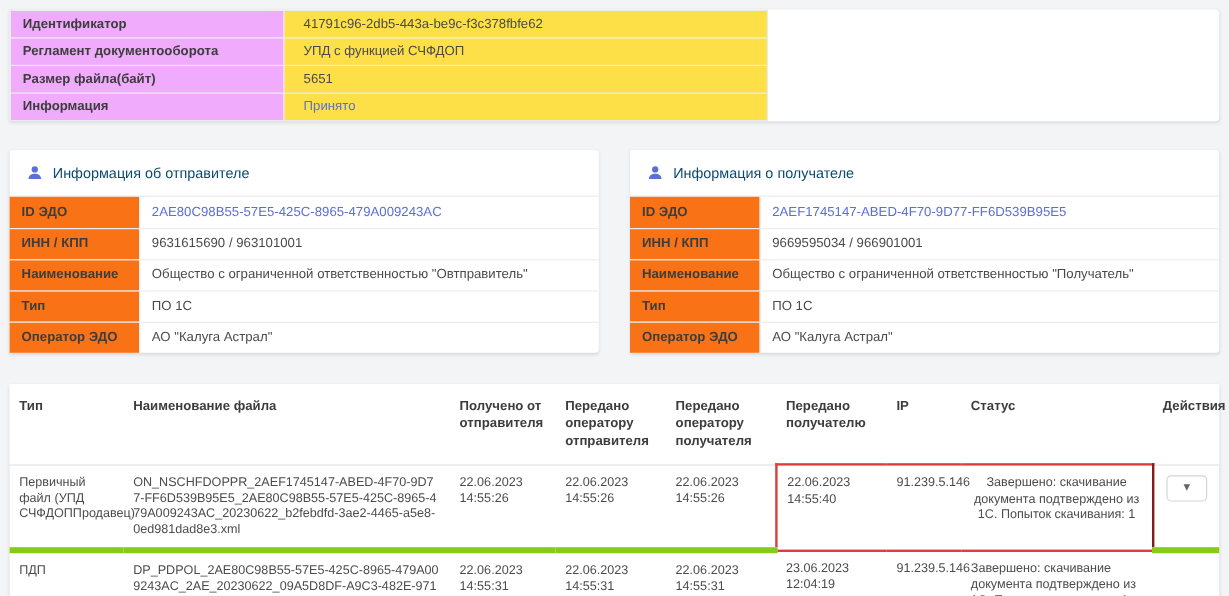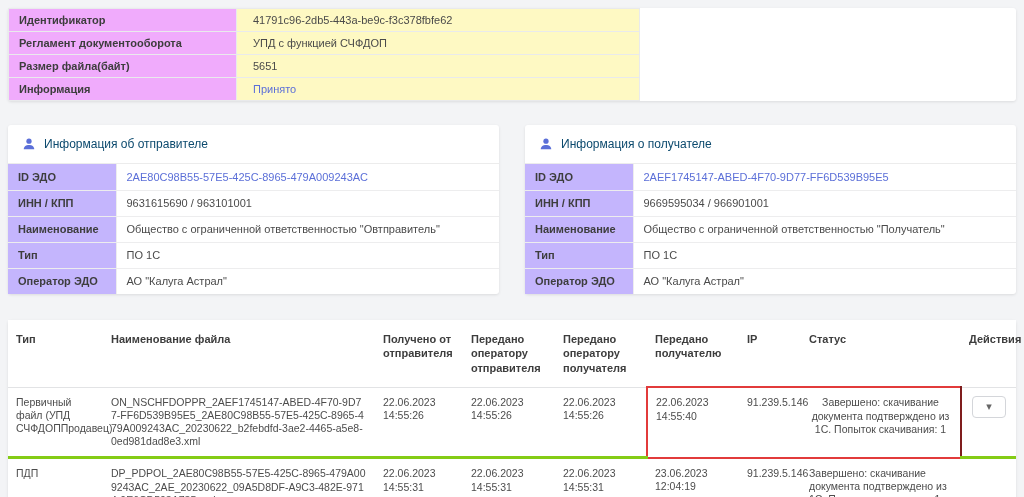--- a/index.html
+++ b/index.html
@@ -27,21 +27,21 @@
     height: 23px;
     padding: 4px 10px;
     vertical-align: middle;
   }
   .meta-table td.lbl {
     background: #f0abfc;
     font-weight: bold;
     color: #3d3d3d;
     width: 228px;
   }
-  .meta-table td.val { background: #fef9c3; color: #4a4a4a; padding-left: 16px; margin-top: 40px; }
+  .meta-table td.val { background: #fde047; color: #4a4a4a; padding-left: 16px; margin-top: 40px; }
 
   a.link { color: #5b6fd8; text-decoration: none; cursor: pointer; }
 
   
   .panels { display: flex; gap: 26px; margin-bottom: 26px; }
   .panel { flex: 1; }
   .panel-header, .docs-header {
     display: flex; align-items: center; gap: 8px;
     padding: 12px 14px;
     color: #0c4a6e; font-size: 12px;
@@ -49,21 +49,21 @@
   }
   .panel table { border-collapse: collapse; width: 100%; }
   .panel td {
     border-top: 1px solid #ededee;
     padding: 5px 10px;
     height: 26px;
     vertical-align: middle;
   }
   .panel tr:first-child td { border-top: none; }
   .panel td.lbl {
-    background: #c4b5fd;
+    background: #f97316;
     font-weight: bold;
     color: #3d3d3d;
     width: 108px;
     border-right: 1px solid #ededee;
   }
 
   
   .docs-table { border-collapse: collapse; width: 100%; table-layout: fixed; }
   .docs-table th {
     text-align: left;
@@ -71,21 +71,21 @@
     color: #3d3d3d;
     font-size: 11px;
     line-height: 1.3;
     padding: 12px 8px;
     border-bottom: 1px solid #e2e3e5;
     vertical-align: top;
     background: #fff;
   }
   .docs-table td {
     padding: 8px 8px;
-    border-bottom: 3px solid #84cc16;
+    border-bottom: 5px solid #84cc16;
     vertical-align: top;
     color: #4c4c4c;
     font-size: 10.5px;
     line-height: 1.25;
   }
   .c-file { word-break: break-all; }
   .green { color: #28a745; }
 
   td.hl { border-top: 2px solid #e23b3b; border-bottom: 2px solid #e23b3b; }
   td.hl-l { border-left: 2px solid #e23b3b; }

